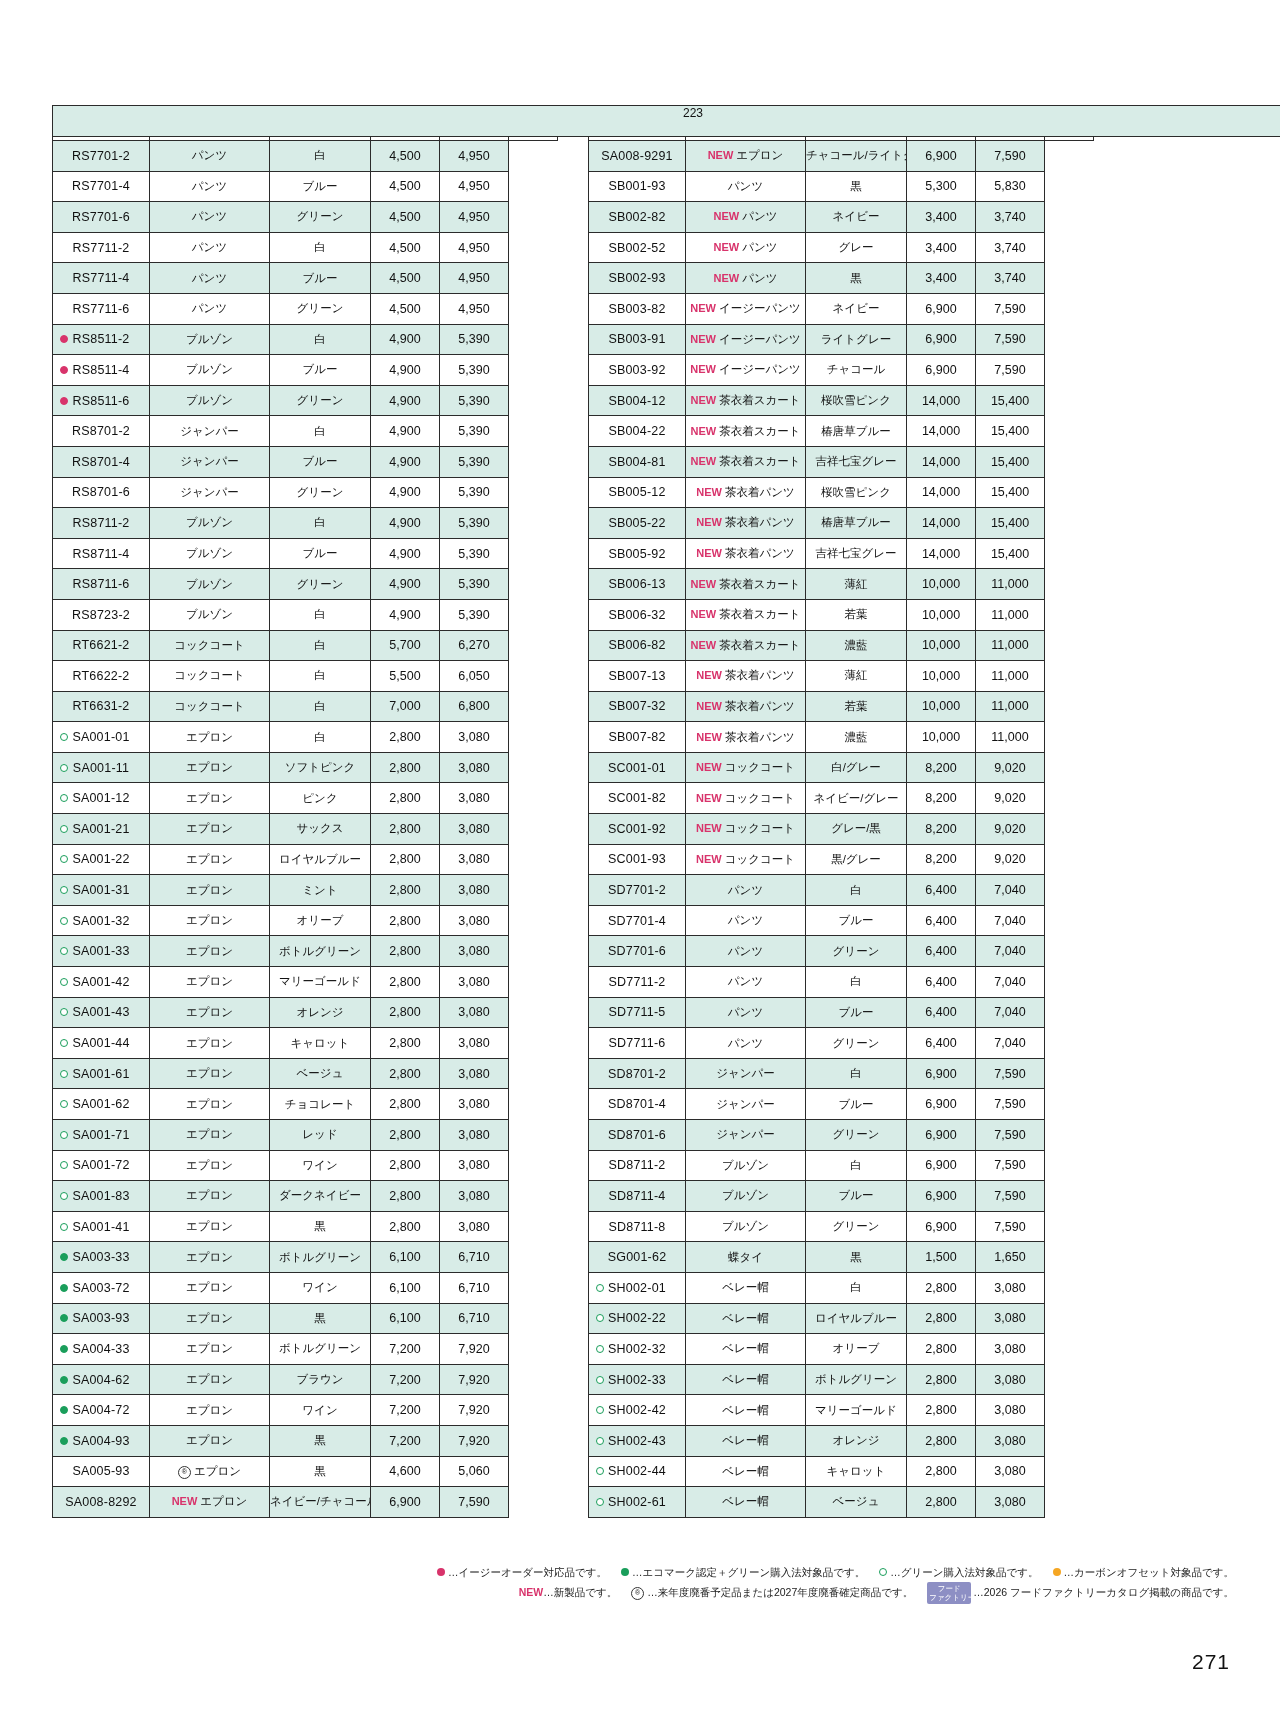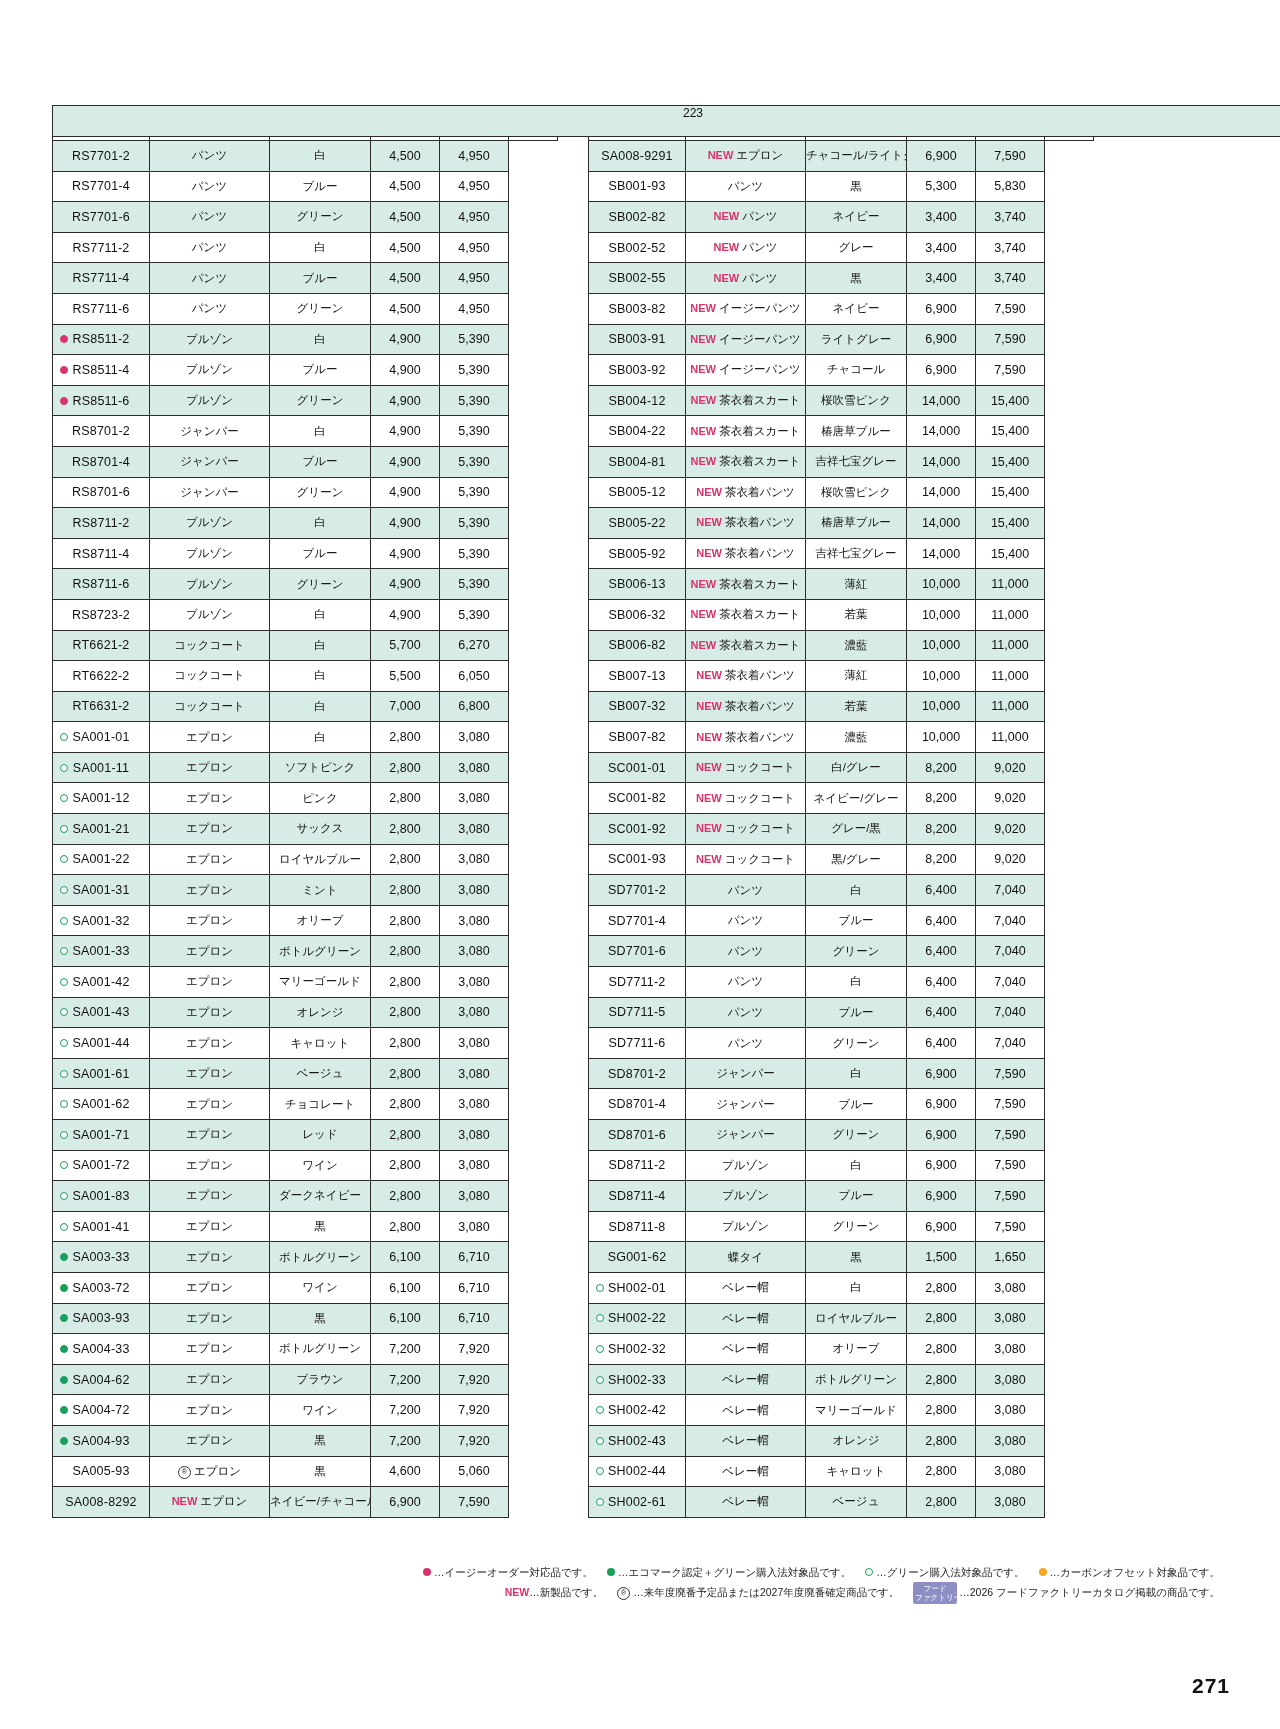--- a/index.html
+++ b/index.html
@@ -119,21 +119,21 @@
   }
   .ff-badge span { display: block; }
 
   
   .legend {
     position: absolute;
     left: 0;
     top: 1562px;
     width: 1280px;
     text-align: right;
-    padding-right: 60px;
+    padding-right: 46px;
     box-sizing: border-box;
     font-size: 10.5px;
     color: #222;
     line-height: 20px;
   }
   .legend .row { white-space: nowrap; }
   .legend .item { margin-left: 14px; display: inline-block; }
   .dot {
     display: inline-block;
     width: 8px; height: 8px;
@@ -160,24 +160,23 @@
     vertical-align: -4px;
     margin-right: 2px;
   }
   .legend .ffinline span { display: block; }
 
   .pagenum {
     position: absolute;
     right: 50px;
     top: 1650px;
     font-size: 21px;
-    font-weight: bold;
+    font-weight: normal;
     letter-spacing: 1px;
     color: #111;
-    margin-top: 24px;
   }
 </style>
 </head>
 <body>
 
 <div class="page">
 
   <div class="tables">
 
     <table class="pricetable">
@@ -609,21 +608,21 @@
           </tr>
           <tr class="plain">
             <td class="code"><span>SB002-52</span></td>
             <td class="name"><span class="newtag">NEW</span><span>パンツ</span></td>
             <td class="color">グレー</td>
             <td class="price">3,400</td>
             <td class="price">3,740</td>
             <td class="page"><span>242</span></td>
           </tr>
           <tr class="tint">
-            <td class="code"><span>SB002-55</span></td>
+            <td class="code"><span>SB002-93</span></td>
             <td class="name"><span class="newtag">NEW</span><span>パンツ</span></td>
             <td class="color">黒</td>
             <td class="price">3,400</td>
             <td class="price">3,740</td>
             <td class="page"><span>242</span></td>
           </tr>
           <tr class="plain">
             <td class="code"><span>SB003-82</span></td>
             <td class="name"><span class="newtag">NEW</span><span>イージーパンツ</span></td>
             <td class="color">ネイビー</td>

